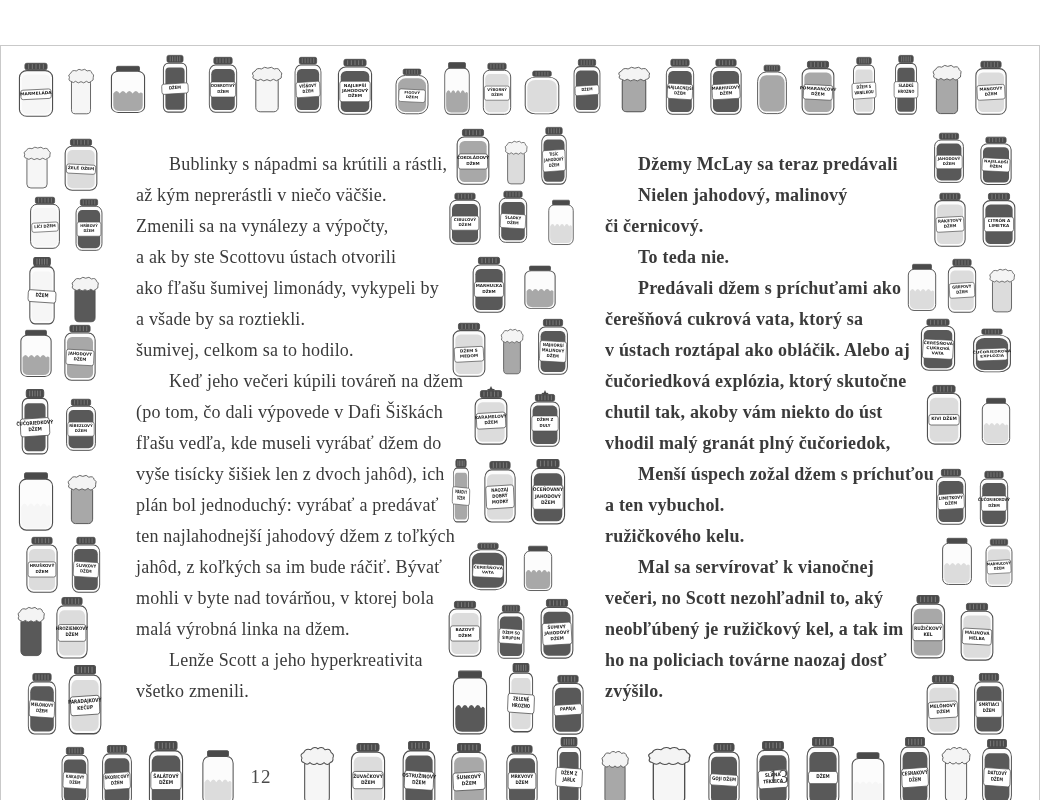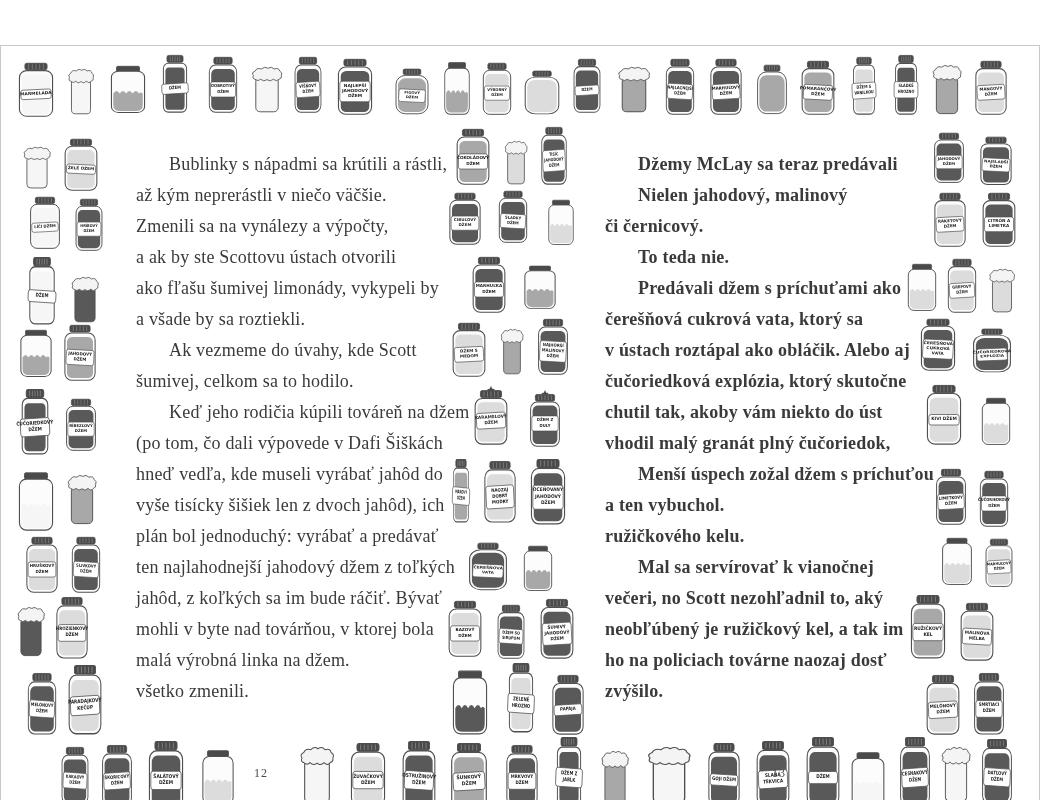--- a/index.html
+++ b/index.html
@@ -13,21 +13,21 @@
     position:absolute;top:103px;width:345px;color:#3a3a3a;
     font-size:18px;line-height:31px;white-space:nowrap;
     letter-spacing:.2px;
   }
   .page-text .line{height:31px;}
   .page-text .line.indent{padding-left:33px;}
   .page-text.left{left:135px;}
   .page-text.right{left:604px;font-weight:bold;}
   .pagenum{
     position:absolute;top:720px;width:44px;text-align:center;
-    font-size:12px;color:#4a4a4a;letter-spacing:1px;
+    font-size:19px;color:#4a4a4a;letter-spacing:1px;
   }
   .pn-left{left:238px;}
   .pn-right{left:756px;}
   #jar-layer{position:absolute;left:0;top:0;width:1040px;height:800px;}
   #jar-layer svg{position:absolute;}
 </style>
 </head>
 <body>
 
 <div class="spread">
@@ -962,31 +962,31 @@
       </svg>
     </div>
 
   <div class="page-text left">
       <div class="line indent">Bublinky s nápadmi sa krútili a rástli,</div>
       <div class="line">až kým neprerástli v niečo väčšie.</div>
       <div class="line">Zmenili sa na vynálezy a výpočty,</div>
       <div class="line">a ak by ste Scottovu ústach otvorili</div>
       <div class="line">ako fľašu šumivej limonády, vykypeli by</div>
       <div class="line">a všade by sa roztiekli.</div>
-      <div class="line indent">Ak vezmeme do úvahy, kde Scott</div>
       <div class="line">šumivej, celkom sa to hodilo.</div>
-      <div class="line indent">Keď jeho rodičia kúpili továreň na džem</div>
+      <div class="line indent">Keď jeho večeri kúpili továreň na džem</div>
       <div class="line">(po tom, čo dali výpovede v Dafi Šiškách</div>
-      <div class="line">hneď vedľa, kde museli vyrábať jahôd do</div>
+      <div class="line">fľašu vedľa, kde museli vyrábať džem do</div>
       <div class="line">vyše tisícky šišiek len z dvoch jahôd), ich</div>
       <div class="line">plán bol jednoduchý: vyrábať a predávať</div>
       <div class="line">ten najlahodnejší jahodový džem z toľkých</div>
       <div class="line">jahôd, z koľkých sa im bude ráčiť. Bývať</div>
       <div class="line">mohli v byte nad továrňou, v ktorej bola</div>
       <div class="line">malá výrobná linka na džem.</div>
+      <div class="line indent">Lenže Scott a jeho hyperkreativita</div>
       <div class="line">všetko zmenili.</div>
     </div>
   <div class="page-text right">
       <div class="line indent">Džemy McLay sa teraz predávali</div>
       <div class="line indent">Nielen jahodový, malinový</div>
       <div class="line">či černicový.</div>
       <div class="line indent">To teda nie.</div>
       <div class="line indent">Predávali džem s príchuťami ako</div>
       <div class="line">čerešňová cukrová vata, ktorý sa</div>
       <div class="line">v ústach roztápal ako obláčik. Alebo aj</div>

